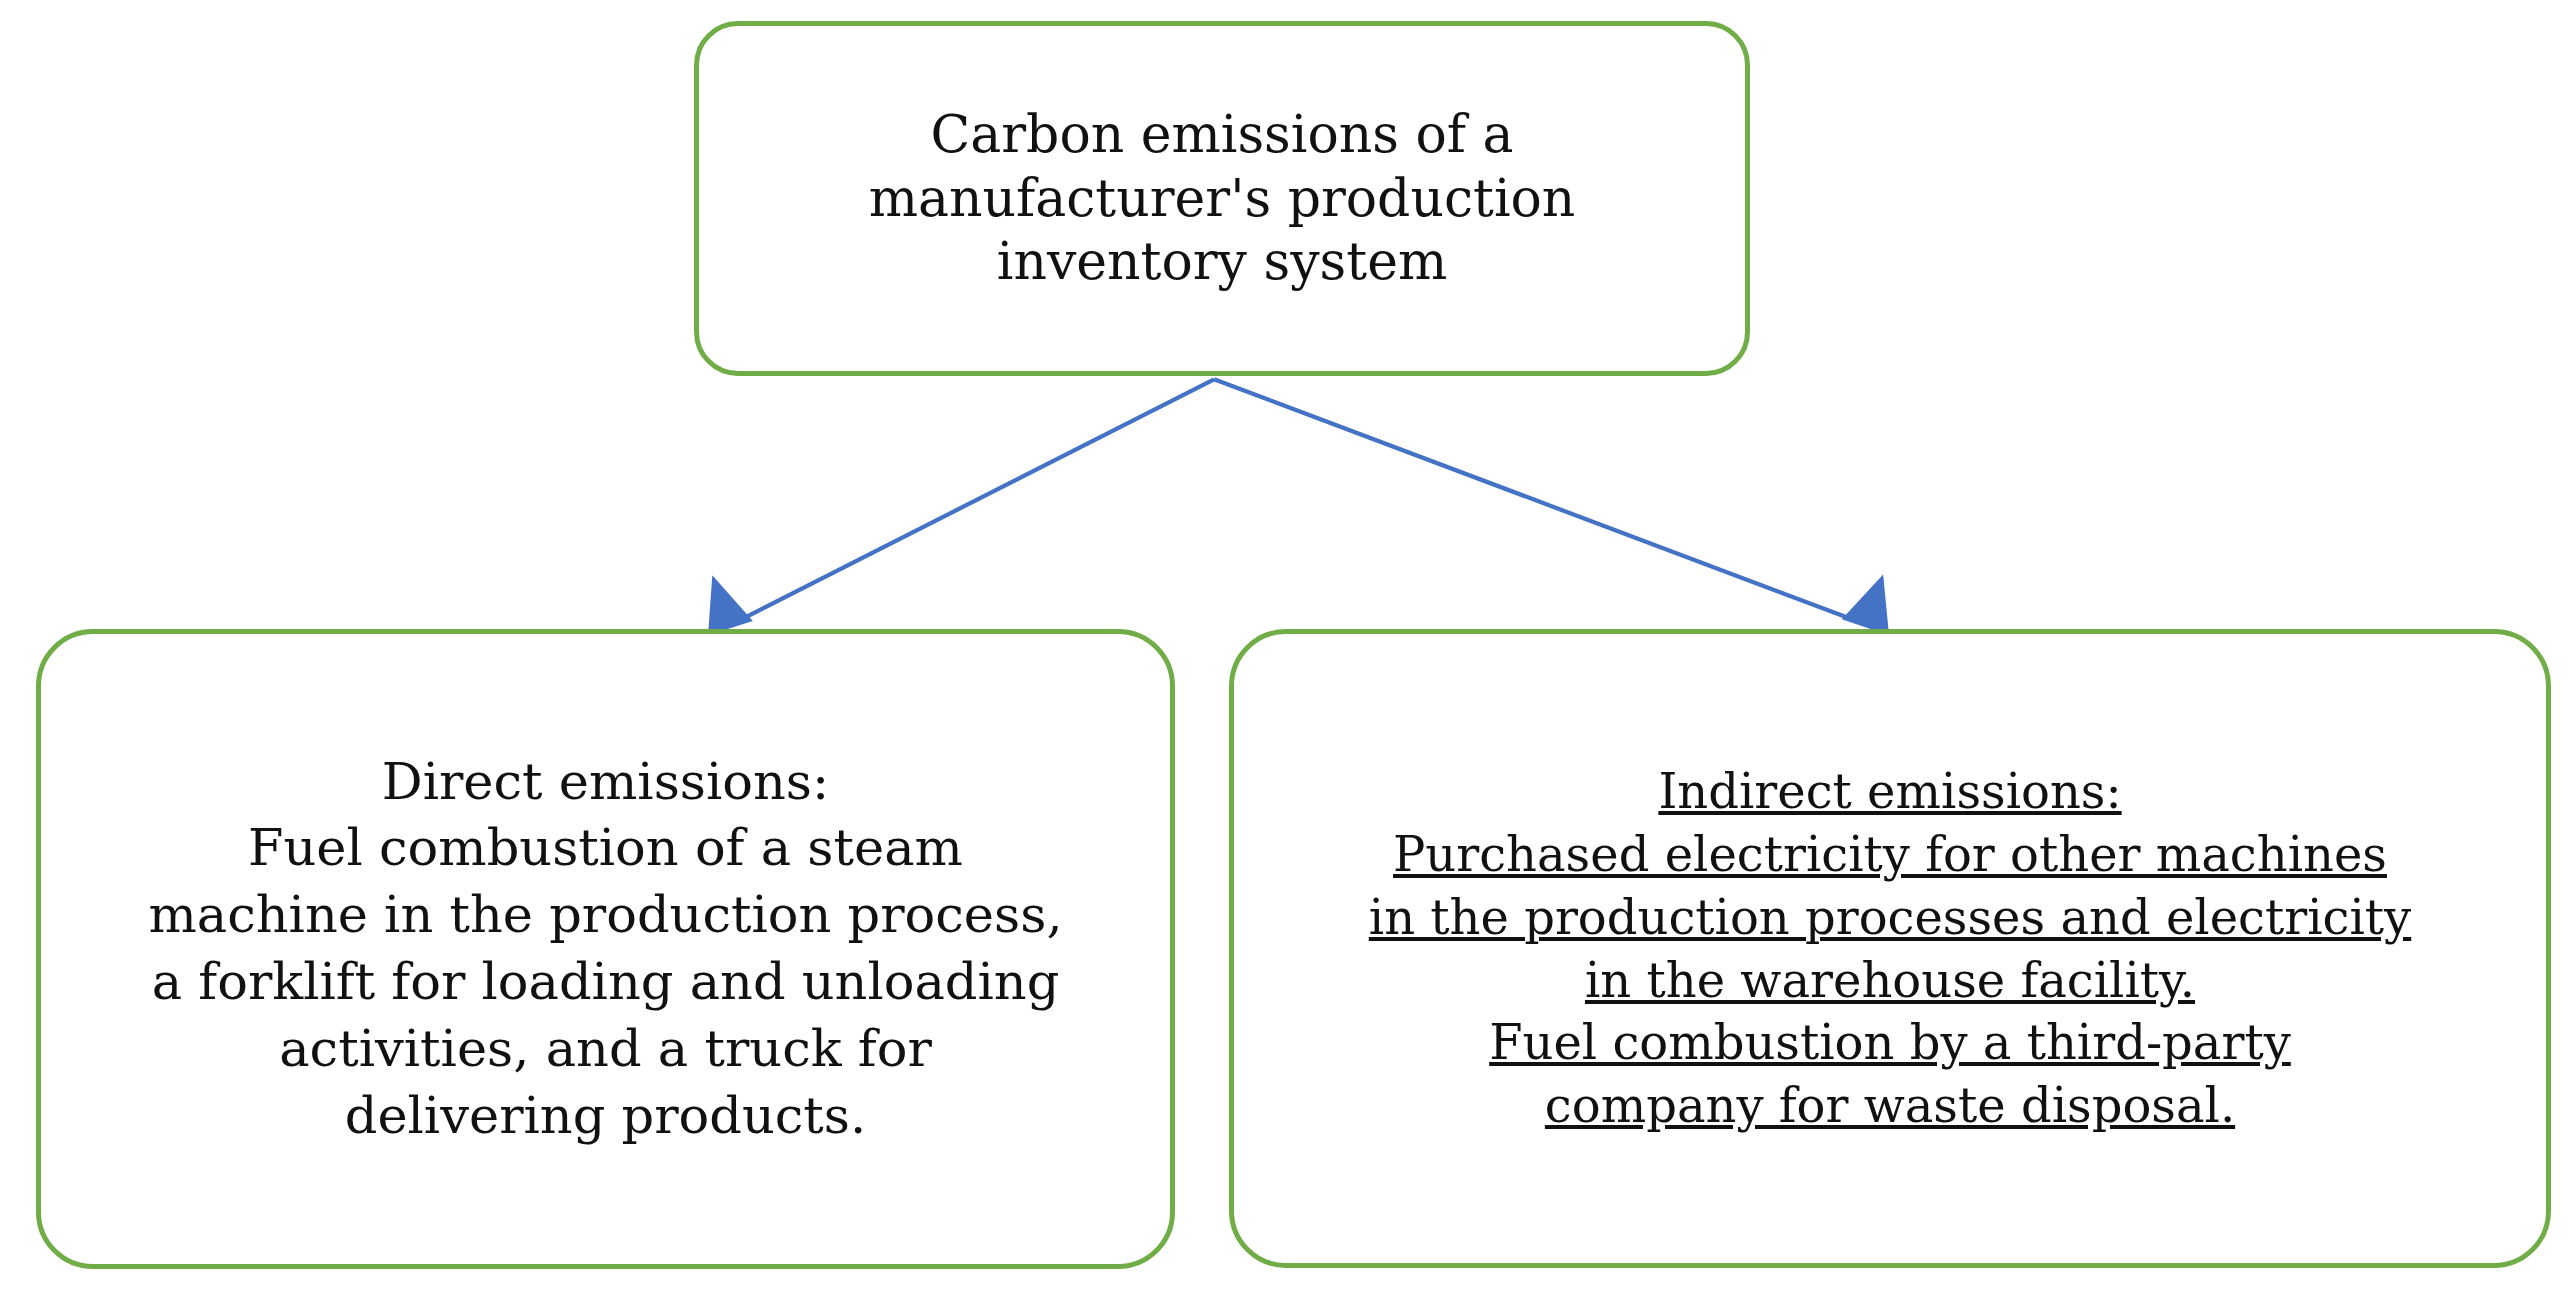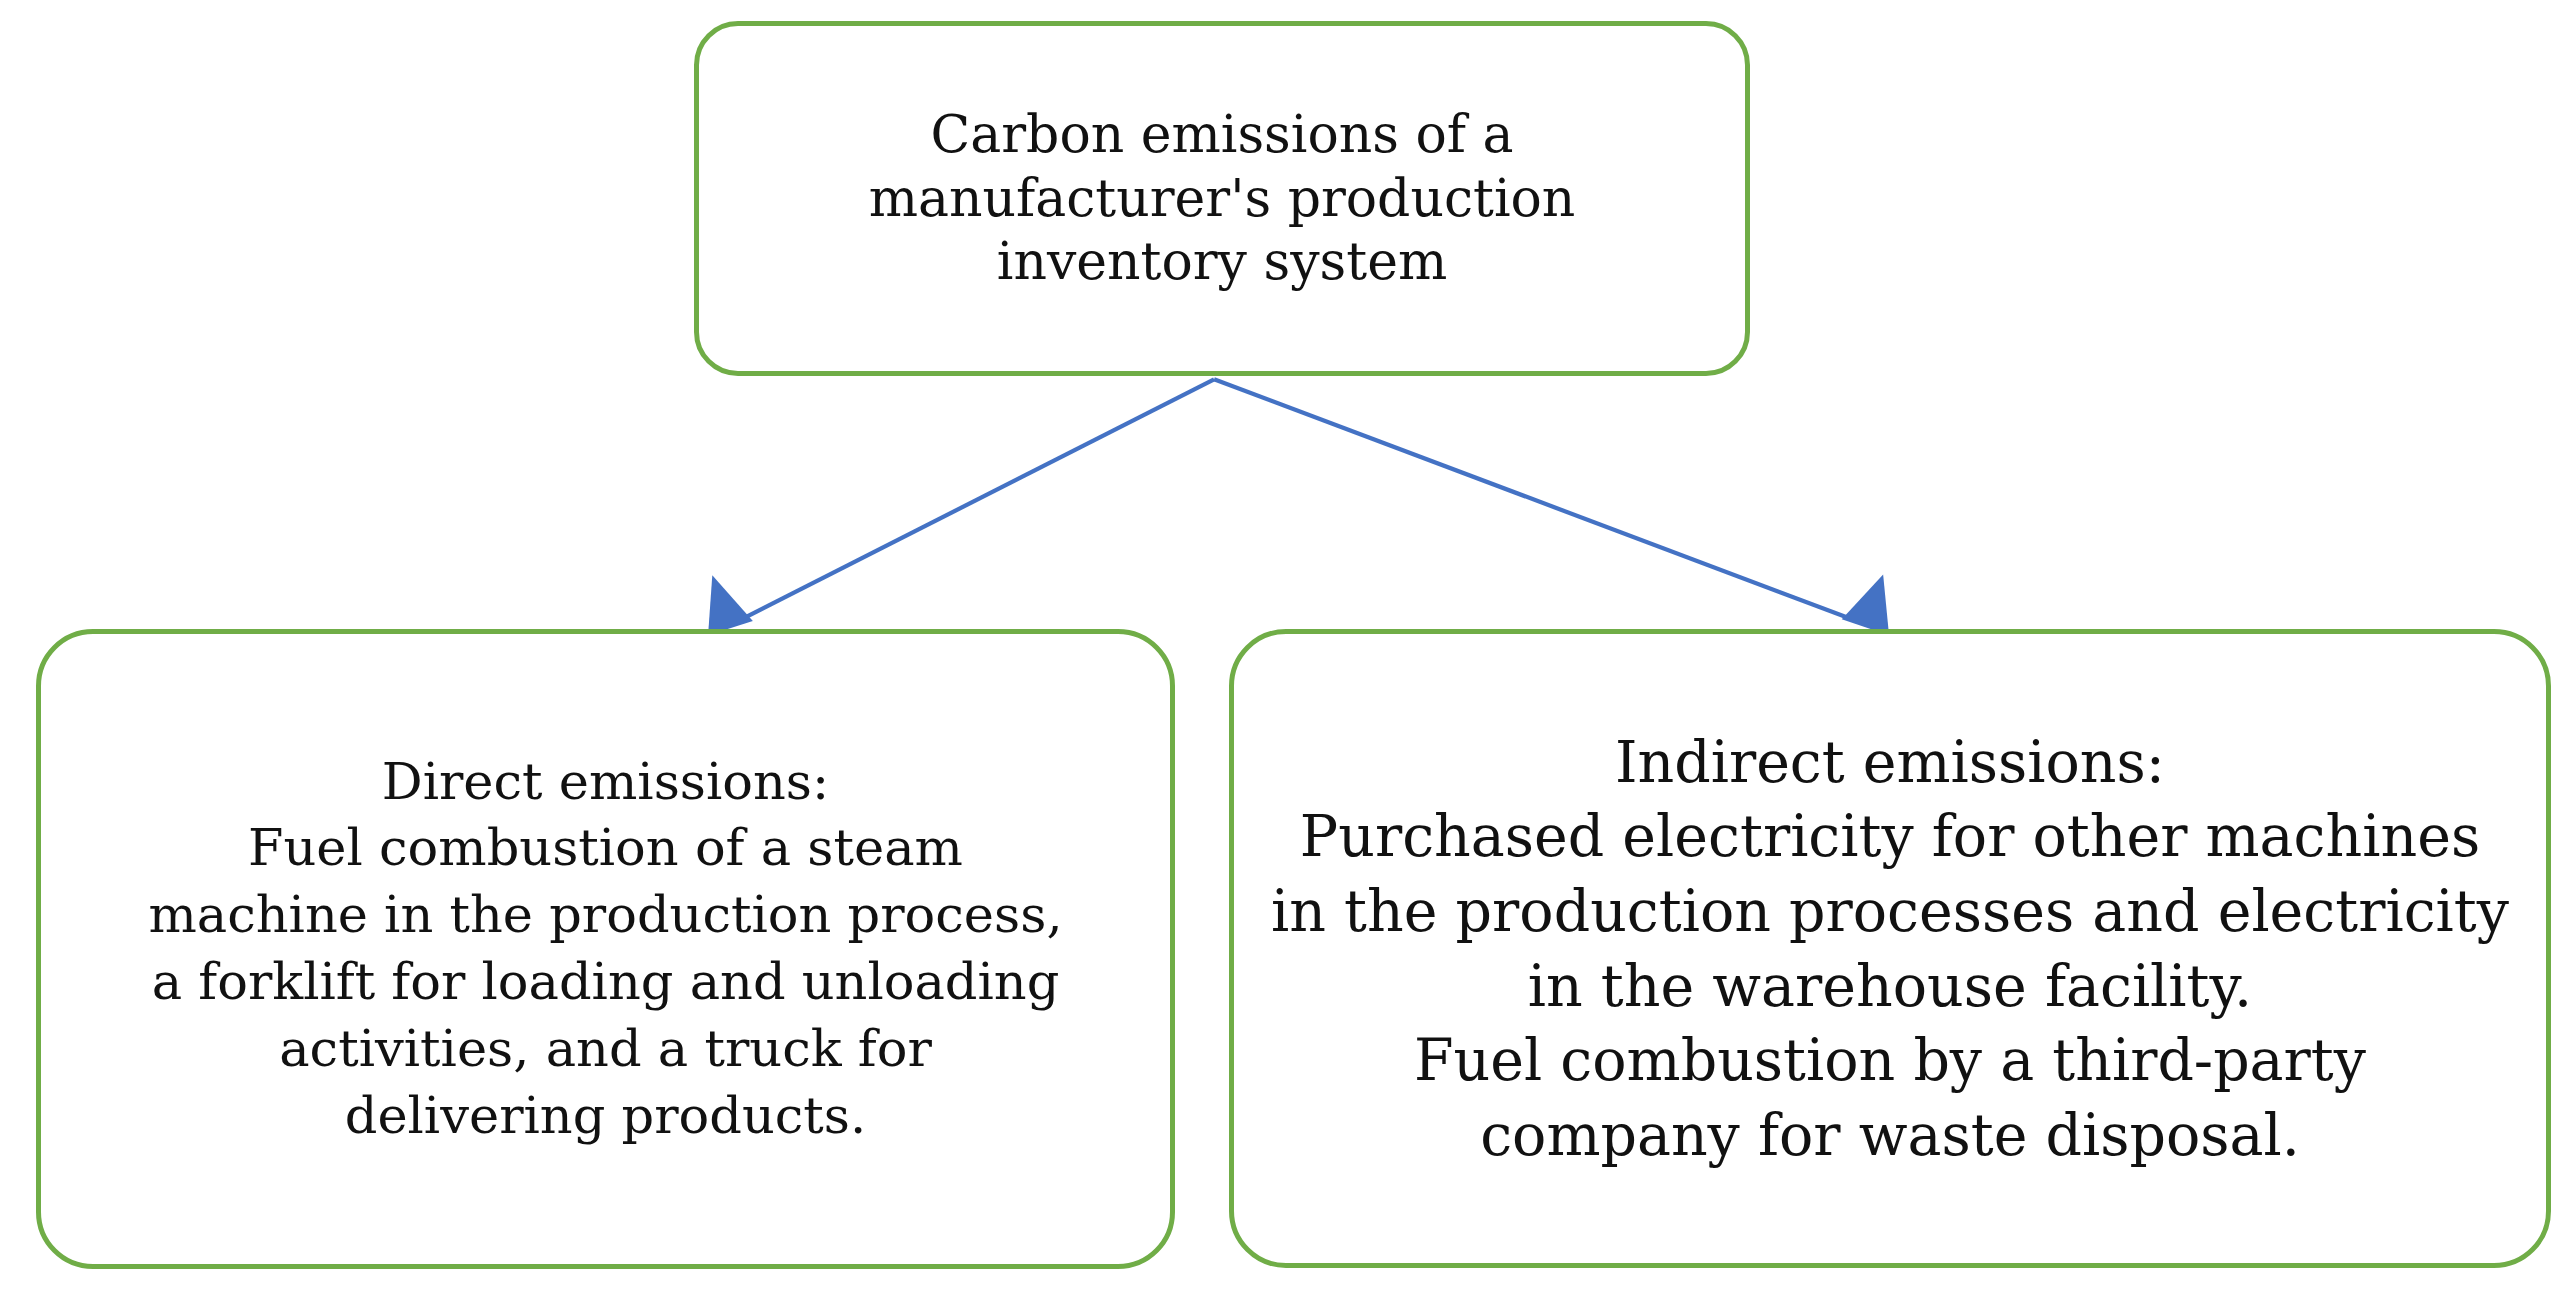--- a/index.html
+++ b/index.html
@@ -60,22 +60,23 @@
   }
   
   #node-indirect {
     left: 1229px;
     top: 629px;
     width: 1322px;
     height: 639px;
     border-radius: 57px;
   }
   #node-indirect .node-text {
-    font-size: 57px;
+    font-size: 48px;
     line-height: 1.31;
+    text-decoration: underline;
   }
   
   #connectors {
     position: absolute;
     left: 0;
     top: 0;
     width: 2576px;
     height: 1306px;
     z-index: 1;
     pointer-events: none;

